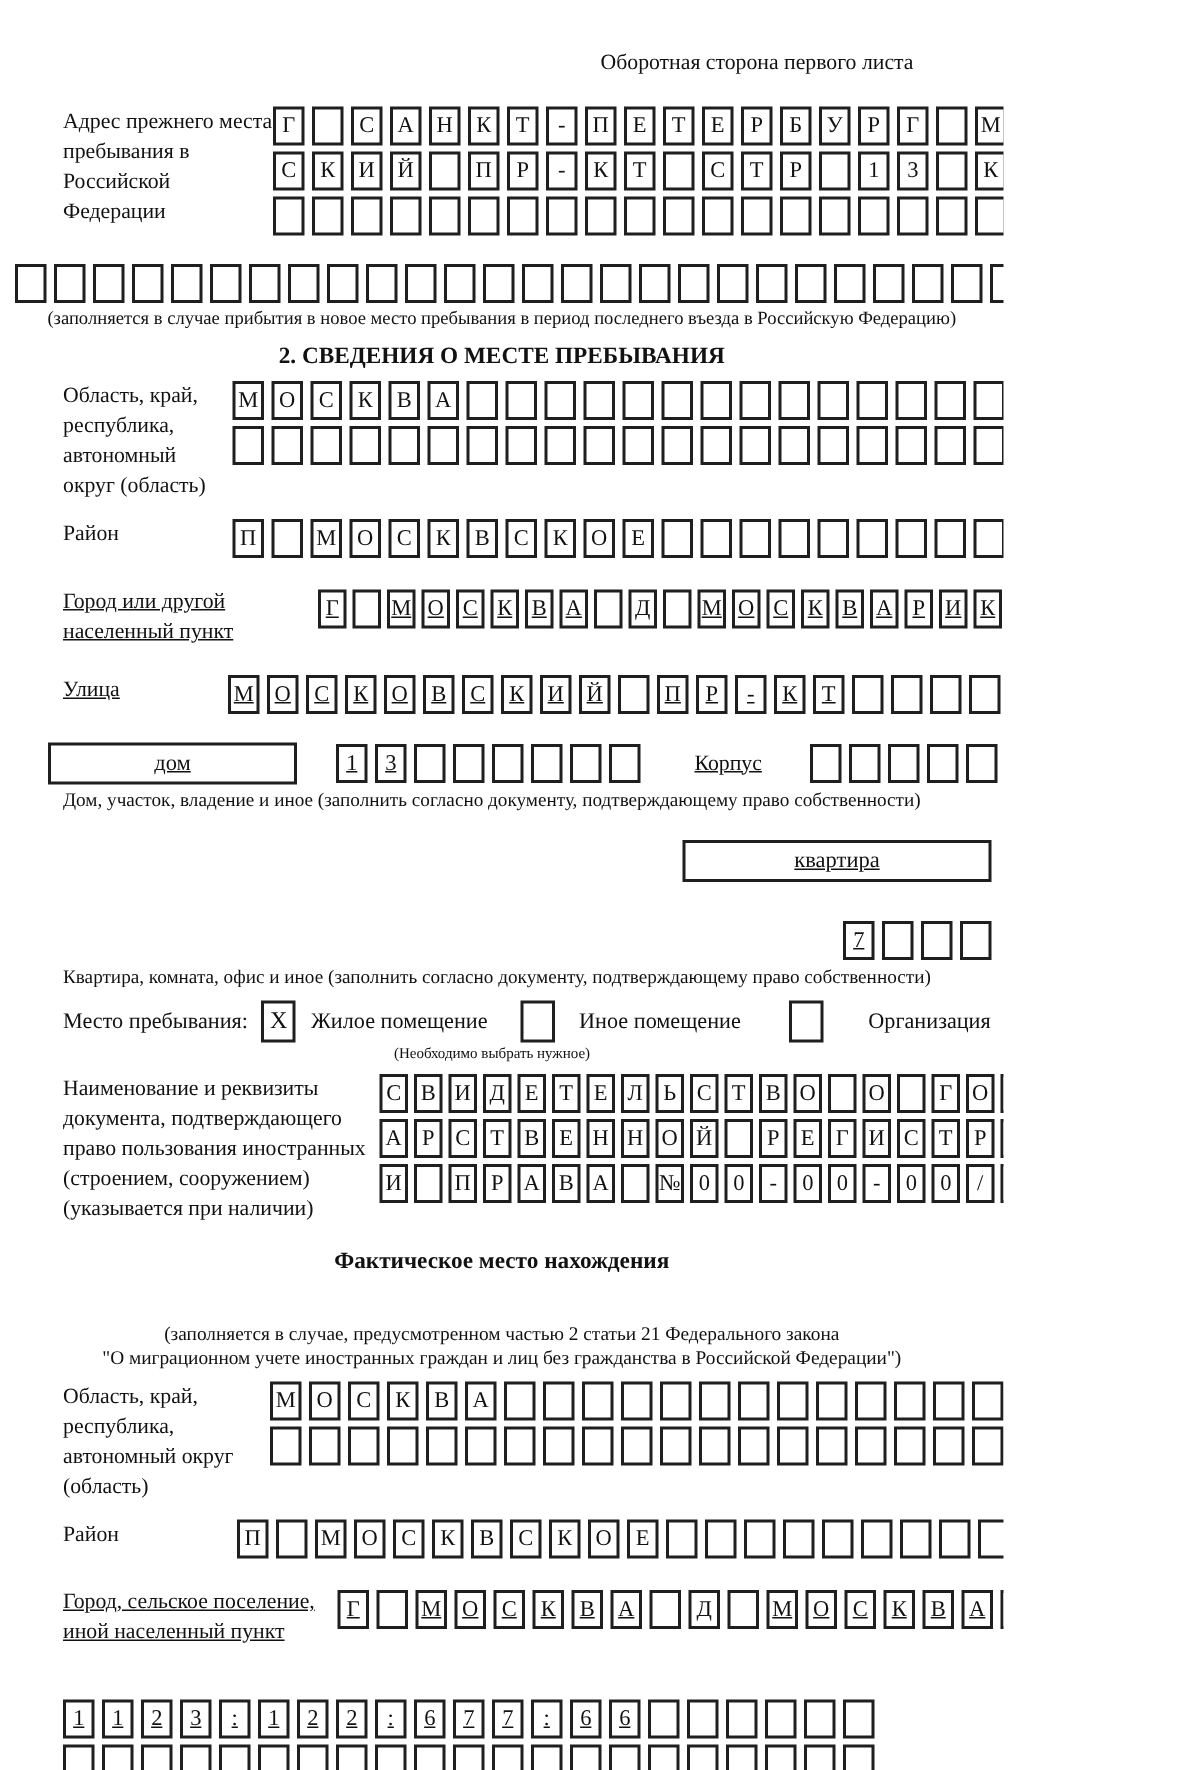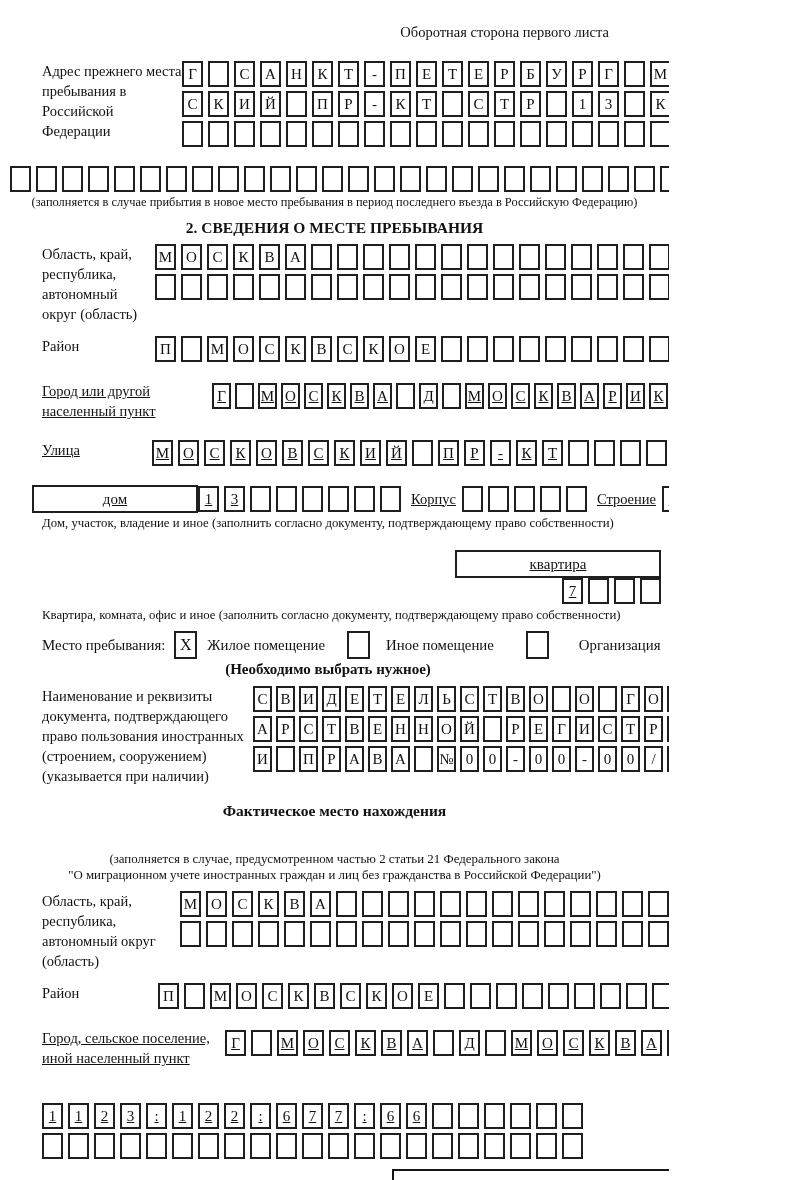--- a/index.html
+++ b/index.html
@@ -1,20 +1,20 @@
 <!DOCTYPE html>
 <html><head>
 <meta charset="utf-8">
 <style>
   html,body{margin:0;padding:0;background:#fff;}
   .sheet{
     position:relative;
     width:669px;height:1180px;
     box-sizing:border-box;
-    padding:10px 8px;
+    padding:20px 8px;
     background:#fff;
     color:#111;
     font-family:"Liberation Serif","DejaVu Serif",serif;
     overflow:hidden;
   }
   .top-note{ text-align:right; padding-right:52px; margin-top:14px; font-size:14.5px;}
   .row{display:flex; align-items:flex-start;}
   .lbl{font-size:14.5px; line-height:1.38; flex:none;}
   .boxcol{display:flex; flex-direction:column; gap:4px;}
   .boxes{display:flex; gap:5px;}
@@ -46,21 +46,21 @@
   }
   .mesto-row{display:flex; align-items:center; margin-left:34px; margin-top:8px; font-size:14.8px;}
   .stamp-box{
     box-sizing:border-box;
     margin:10px 0 0 384px;
     width:362px; height:176px;
     border:2px solid #161616;
   }
   .mt4{margin-top:19px;text-decoration:underline;} .mt8{margin-top:8px;} .mt12{margin-top:12px;}
   .ml24{margin-left:24px;} .ml34{margin-left:34px;}
-  .gap8{gap:0;}
+  .gap8{gap:26px;}
 </style>
 </head>
 <body>
 
 <div class="sheet">
 
   <div class="top-note">Оборотная сторона первого листа</div>
 
   <div class="row ml34" style="margin-top:20px;">
     <div class="lbl" style="width:140px;">Адрес прежнего места пребывания в Российской Федерации</div>
@@ -378,21 +378,21 @@
     <span style="margin-left:10px;">Жилое помещение</span>
     <span class="chk" style="margin-left:22px;">
         <span></span>
       </span>
     <span style="margin-left:16px;">Иное помещение</span>
     <span class="chk" style="margin-left:32px;">
         <span></span>
       </span>
     <span style="margin-left:30px;">Организация</span>
   </div>
-  <div class="footnote" style="margin-left:160px; width:320px; text-align:center; margin-top:2px; font-size:15px;font-weight:bold;">(Необходимо выбрать нужное)</div>
+  <div class="footnote" style="margin-left:160px; width:320px; text-align:center; margin-top:2px; font-size:10px;">(Необходимо выбрать нужное)</div>
 
   <div class="row ml34 mt8">
     <div class="lbl" style="width:211px;">Наименование и реквизиты документа, подтверждающего право пользования иностранных (строением, сооружением) (указывается при наличии)</div>
     <div class="boxcol">
       <div class="boxes tight">
           <span class="cb">С</span>
           <span class="cb">В</span>
           <span class="cb">И</span>
           <span class="cb">Д</span>
           <span class="cb">Е</span>

